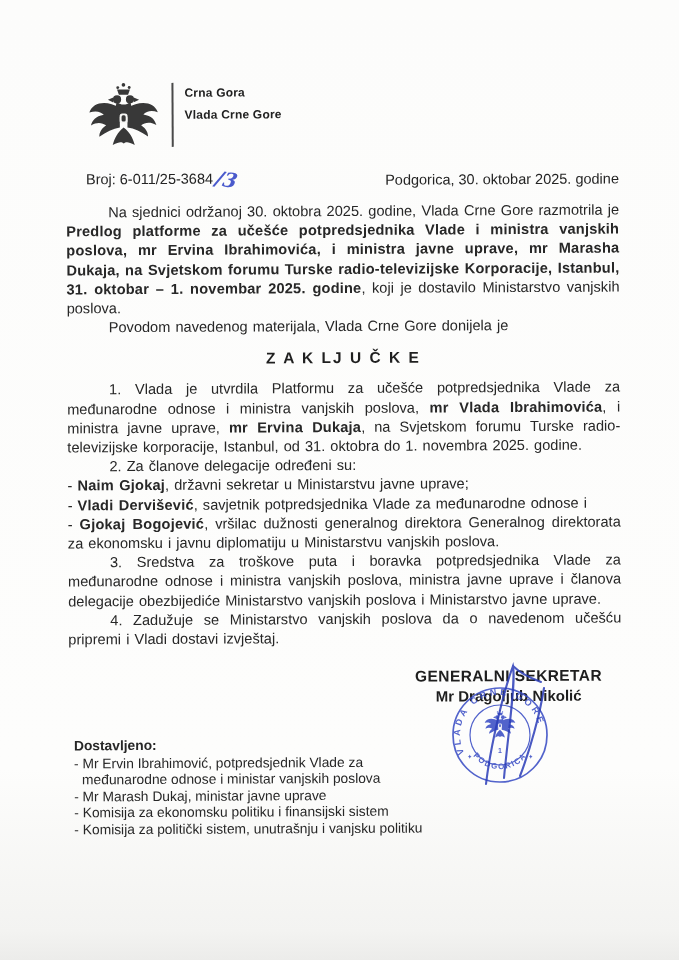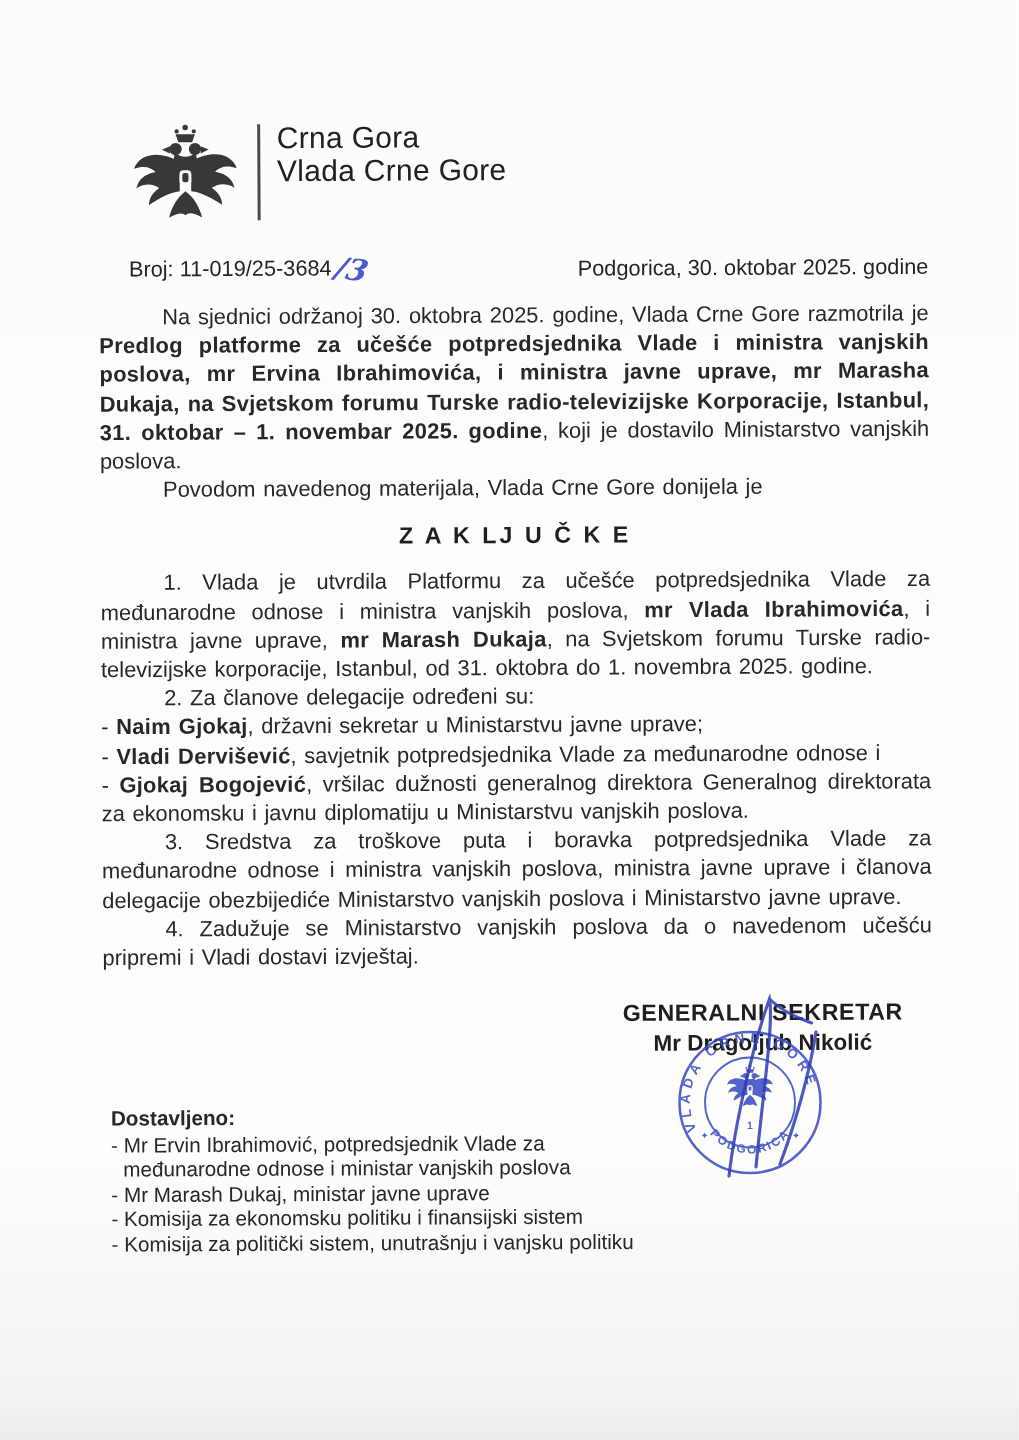--- a/index.html
+++ b/index.html
@@ -18,21 +18,21 @@
   .content{
     position:absolute;left:0;top:0;width:679px;
     padding:80px 61px 0 65px;box-sizing:border-box;
     transform:rotate(-0.3deg);transform-origin:50% 0;
   }
   
   .letterhead{display:flex;align-items:flex-start;margin-left:17px;height:74px;}
   .coat{width:82px;height:70px;color:#383838;flex:0 0 auto;}
   .lh-divider{width:2px;background:#4a4a4a;height:64px;margin:2px 11px 0 7px;}
   .lh-text{padding-top:1px;}
-  .lh-line{font-weight:normal;font-size:20px;line-height:22px;letter-spacing:.2px;color:#212121;}
+  .lh-line{font-weight:bold;font-size:12px;line-height:22px;letter-spacing:.2px;color:#212121;}
   
   .meta-row{display:flex;justify-content:space-between;align-items:flex-start;margin-top:13px;}
   .doc-number{font-size:14.5px;margin-left:20px;white-space:nowrap;color:#242424;}
   .hand-num{
     display:inline-block;color:#4a5acc;font-size:20px;font-weight:bold;
     transform:rotate(9deg) skewX(-6deg);margin-left:3px;vertical-align:-3px;
     font-family:"DejaVu Serif",serif;font-style:italic;
   }
   .dateline{font-size:14.5px;white-space:nowrap;color:#242424;margin-top:5px;}
   
@@ -93,31 +93,31 @@
         <use href="#eagle"></use>
       </svg>
       <div class="lh-divider"></div>
       <div class="lh-text">
         <div class="lh-line">Crna Gora</div>
         <div class="lh-line">Vlada Crne Gore</div>
       </div>
     </div>
 
     <div class="meta-row">
-      <div class="doc-number"><span>Broj: 11-019/25-3684</span><span class="hand-num">/3</span></div>
+      <div class="doc-number"><span>Broj: 6-011/25-3684</span><span class="hand-num">/3</span></div>
       <div class="dateline">Podgorica, 30. oktobar 2025. godine</div>
     </div>
 
     <div class="bodytext">
       <p class="doc"><span>Na sjednici održanoj 30. oktobra 2025. godine, Vlada Crne Gore razmotrila je </span><b>Predlog platforme za učešće potpredsjednika Vlade i ministra vanjskih poslova, mr Ervina Ibrahimovića, i ministra javne uprave, mr Marasha Dukaja, na Svjetskom forumu Turske radio-televizijske Korporacije, Istanbul, 31. oktobar – 1. novembar 2025. godine</b><span>, koji je dostavilo Ministarstvo vanjskih poslova.</span></p>
       <p class="doc">Povodom navedenog materijala, Vlada Crne Gore donijela je</p>
 
       <div class="heading">Z A K LJ U Č K E</div>
 
-      <p class="doc"><span>1. Vlada je utvrdila Platformu za učešće potpredsjednika Vlade za međunarodne odnose i ministra vanjskih poslova, </span><b>mr Vlada Ibrahimovića</b><span>, i ministra javne uprave, </span><b>mr Marash Dukaja</b><span>, na Svjetskom forumu Turske radio-televizijske korporacije, Istanbul, od 31. oktobra do 1. novembra 2025. godine.</span></p>
+      <p class="doc"><span>1. Vlada je utvrdila Platformu za učešće potpredsjednika Vlade za međunarodne odnose i ministra vanjskih poslova, </span><b>mr Vlada Ibrahimovića</b><span>, i ministra javne uprave, </span><b>mr Ervina Dukaja</b><span>, na Svjetskom forumu Turske radio-televizijske korporacije, Istanbul, od 31. oktobra do 1. novembra 2025. godine.</span></p>
 
       <p class="doc">2. Za članove delegacije određeni su:</p>
 
       <div>
         <p class="delegate"><span>- </span><b>Naim Gjokaj</b><span>, državni sekretar u Ministarstvu javne uprave;</span></p>
         <p class="delegate"><span>- </span><b>Vladi Dervišević</b><span>, savjetnik potpredsjednika Vlade za međunarodne odnose i</span></p>
         <p class="delegate"><span>- </span><b>Gjokaj Bogojević</b><span>, vršilac dužnosti generalnog direktora Generalnog direktorata za ekonomsku i javnu diplomatiju u Ministarstvu vanjskih poslova.</span></p>
       </div>
 
       <p class="doc">3. Sredstva za troškove puta i boravka potpredsjednika Vlade za međunarodne odnose i ministra vanjskih poslova, ministra javne uprave i članova delegacije obezbijediće Ministarstvo vanjskih poslova i Ministarstvo javne uprave.</p>

